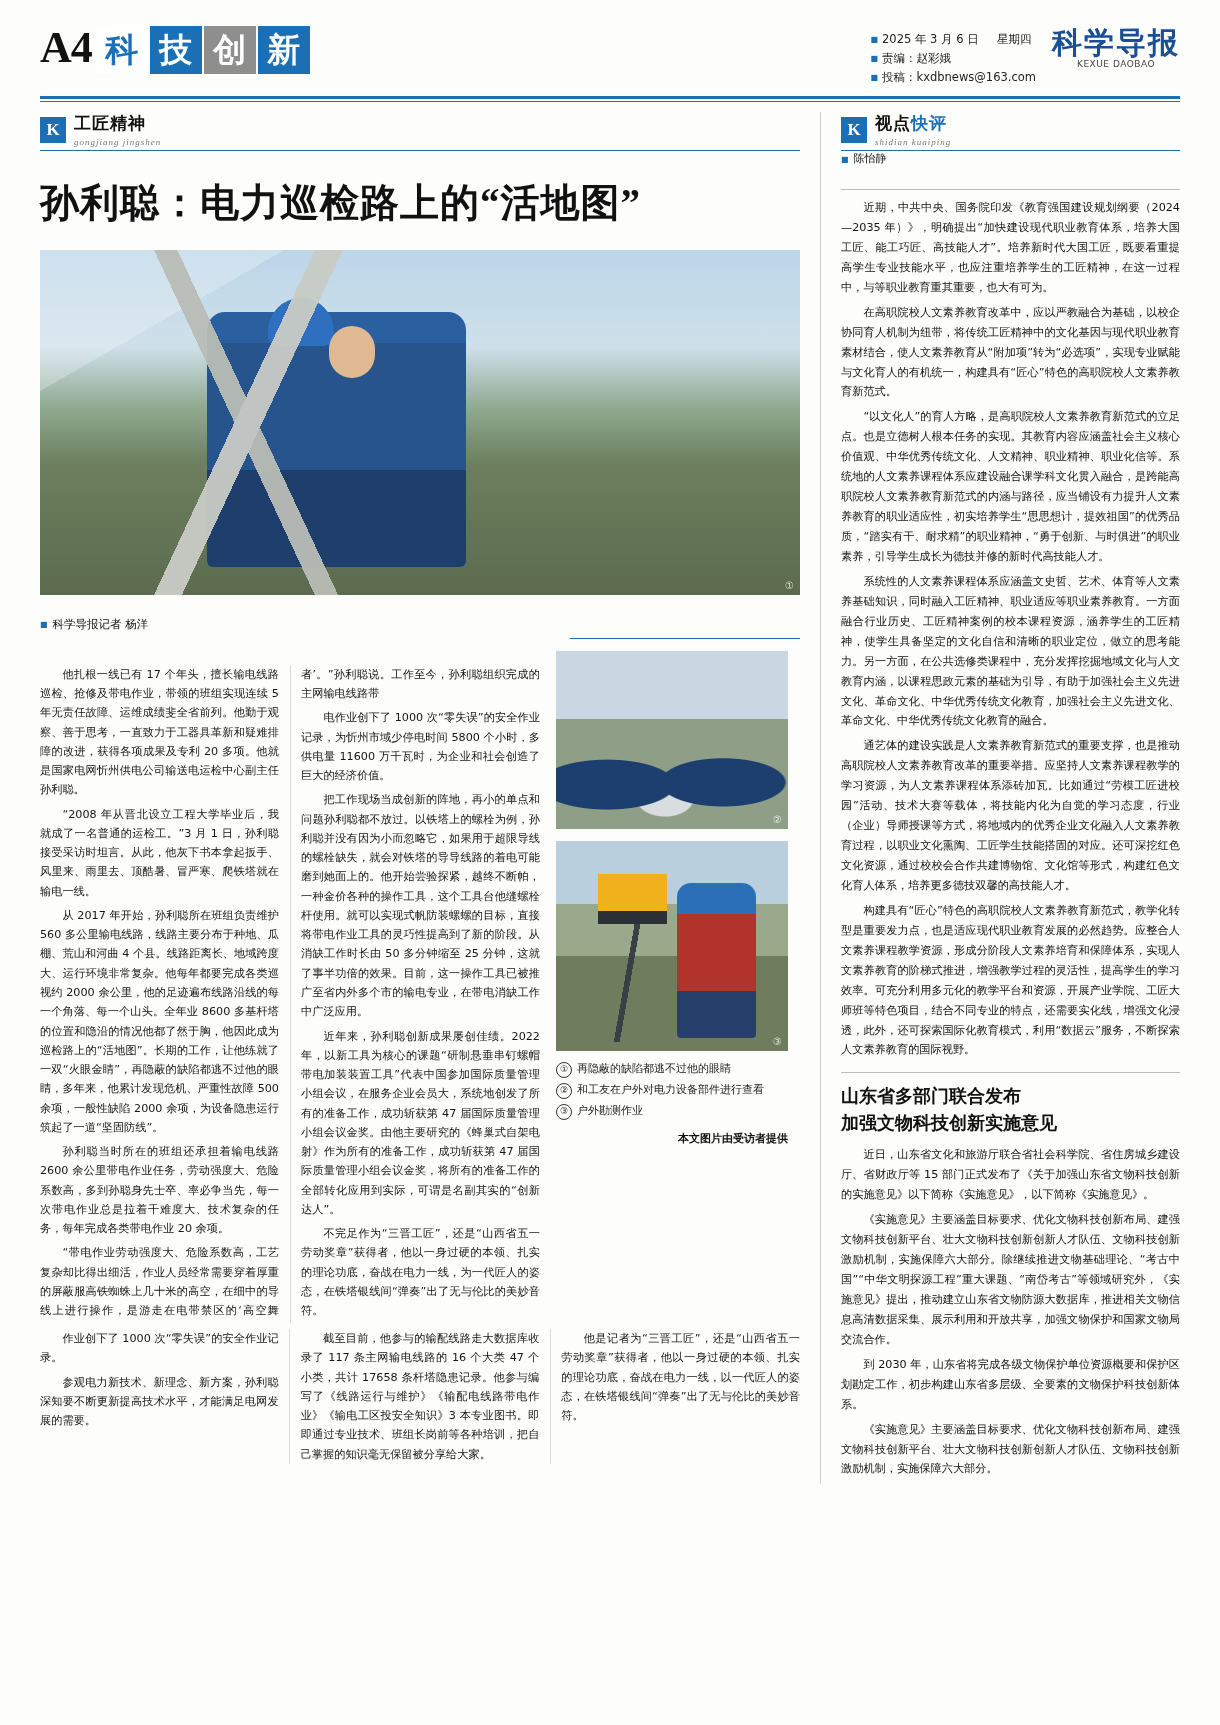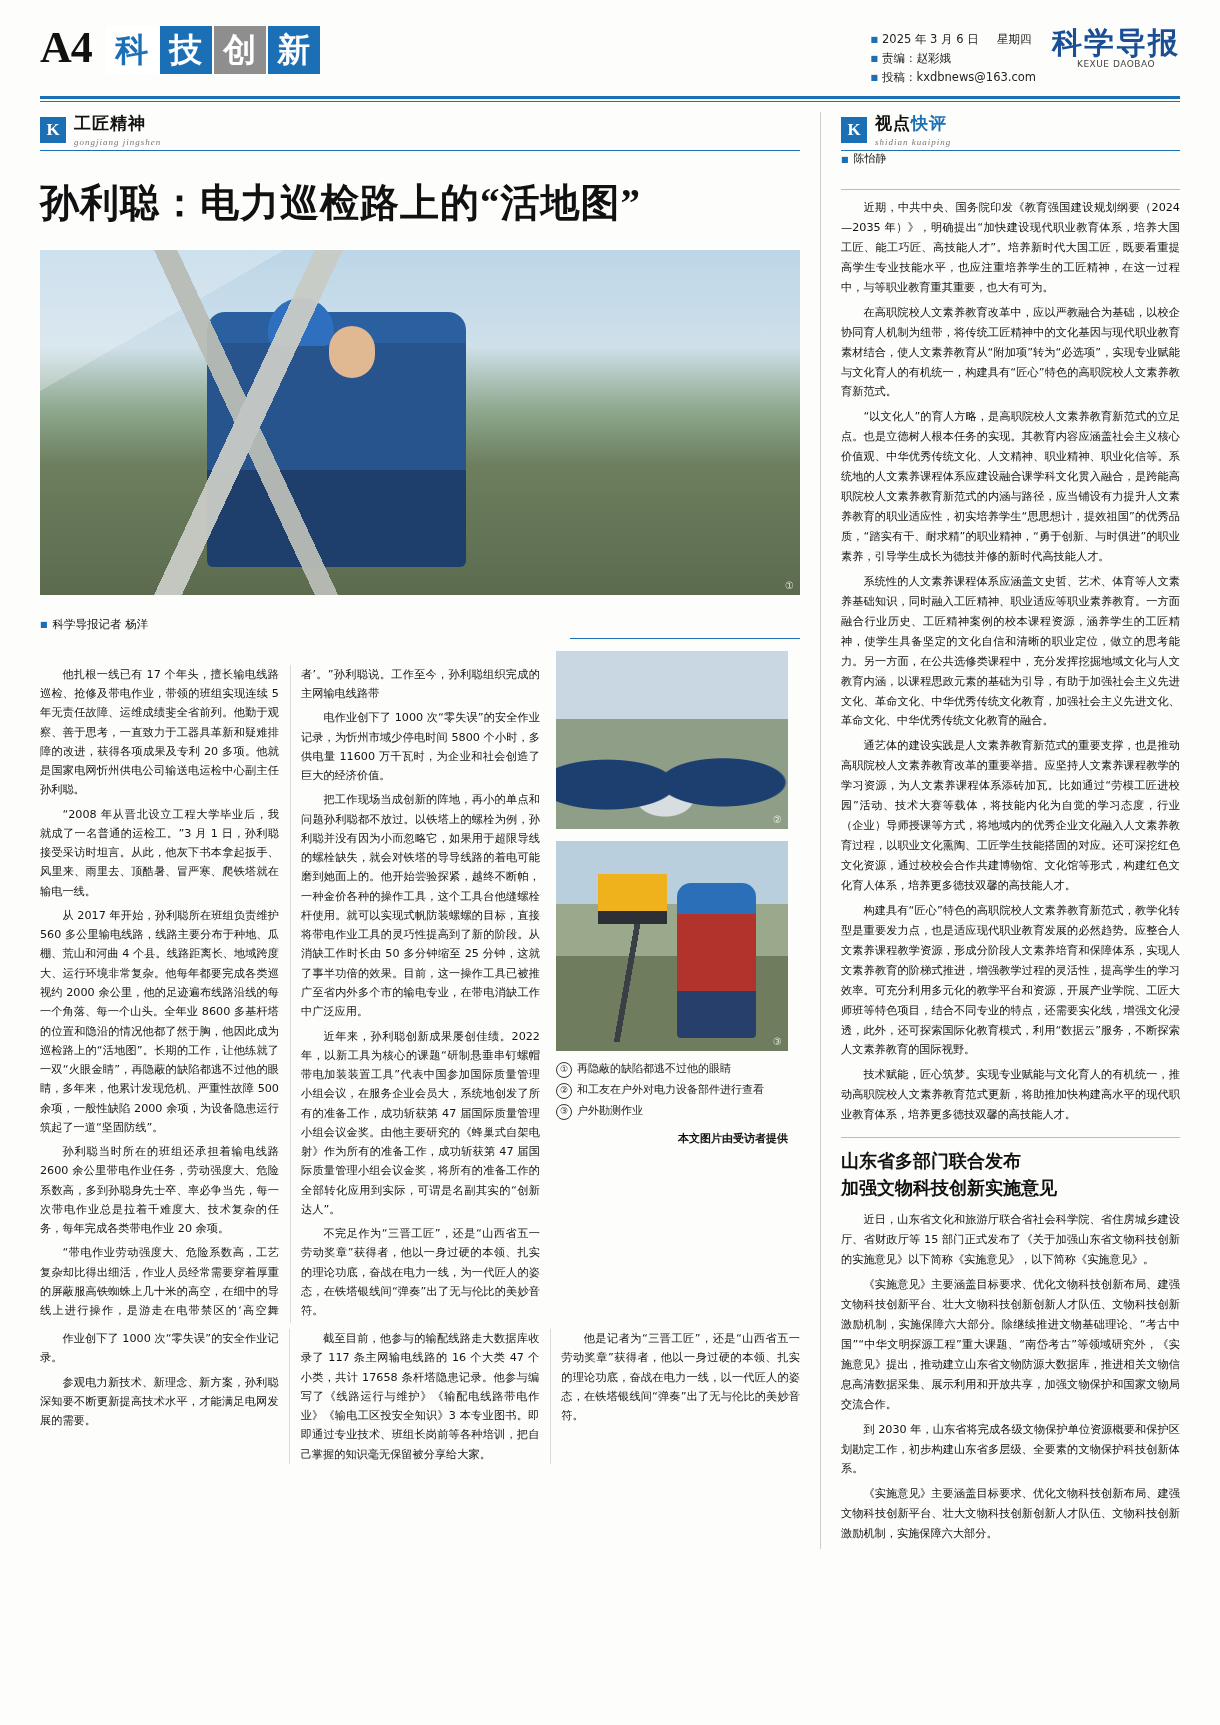--- a/index.html
+++ b/index.html
@@ -8,21 +8,21 @@
     width:1220px; height:1725px;
     background:#fdfdfb;
     font-family:"DejaVu Sans", sans-serif;
     color:#111;
     position:relative;
   }
   .page { width:1220px; height:1725px; padding:26px 40px 10px 40px; position:relative; }
 
   
   .masthead { display:flex; align-items:flex-start; justify-content:space-between; height:66px; }
-  .mast-left { display:flex; align-items:center; gap:14px; }
+  .mast-left { display:flex; align-items:center; gap:4px; }
   .folio { font-family:"Liberation Serif", serif; font-size:44px; font-weight:700; letter-spacing:-1px; line-height:1; padding-bottom:4px;}
   .section-logo { display:flex; align-items:center; gap:2px; }
   .sl-box { width:52px; height:48px; display:flex; align-items:center; justify-content:center; font-size:33px; font-weight:700; font-family:"DejaVu Sans", sans-serif; }
   .sl-blue-fill { background:#1a6fb5; color:#fff; }
   .sl-blue-text { color:#1a6fb5; background:#fff; }
   .sl-gray-fill { background:#8e8e8e; color:#fff; }
   .mast-right { text-align:right; display:flex; align-items:flex-start; gap:16px; }
   .mast-info { font-size:11.5px; line-height:1.65; color:#222; text-align:left; padding-top:4px;}
   .mast-info div:before { content:"\25A0"; color:#1a6fb5; font-size:8px; margin-right:4px; vertical-align:middle;}
   .paper-name { font-family:"Liberation Serif", serif; font-size:30px; font-weight:700; color:#1a4f96; letter-spacing:2px; line-height:1.1; }
@@ -233,21 +233,20 @@
 
       <div class="r-author">陈怡静</div>
       <div class="r-rule"></div>
       <div class="r-body">
         <p>近期，中共中央、国务院印发《教育强国建设规划纲要（2024—2035 年）》，明确提出“加快建设现代职业教育体系，培养大国工匠、能工巧匠、高技能人才”。培养新时代大国工匠，既要看重提高学生专业技能水平，也应注重培养学生的工匠精神，在这一过程中，与等职业教育重其重要，也大有可为。</p>
         <p>在高职院校人文素养教育改革中，应以严教融合为基础，以校企协同育人机制为纽带，将传统工匠精神中的文化基因与现代职业教育素材结合，使人文素养教育从“附加项”转为“必选项”，实现专业赋能与文化育人的有机统一，构建具有“匠心”特色的高职院校人文素养教育新范式。</p>
         <p>“以文化人”的育人方略，是高职院校人文素养教育新范式的立足点。也是立德树人根本任务的实现。其教育内容应涵盖社会主义核心价值观、中华优秀传统文化、人文精神、职业精神、职业化信等。系统地的人文素养课程体系应建设融合课学科文化贯入融合，是跨能高职院校人文素养教育新范式的内涵与路径，应当铺设有力提升人文素养教育的职业适应性，初实培养学生“思思想计，提效祖国”的优秀品质，“踏实有干、耐求精”的职业精神，“勇于创新、与时俱进”的职业素养，引导学生成长为德技并修的新时代高技能人才。</p>
         <p>系统性的人文素养课程体系应涵盖文史哲、艺术、体育等人文素养基础知识，同时融入工匠精神、职业适应等职业素养教育。一方面融合行业历史、工匠精神案例的校本课程资源，涵养学生的工匠精神，使学生具备坚定的文化自信和清晰的职业定位，做立的思考能力。另一方面，在公共选修类课程中，充分发挥挖掘地域文化与人文教育内涵，以课程思政元素的基础为引导，有助于加强社会主义先进文化、革命文化、中华优秀传统文化教育，加强社会主义先进文化、革命文化、中华优秀传统文化教育的融合。</p>
         <p>通艺体的建设实践是人文素养教育新范式的重要支撑，也是推动高职院校人文素养教育改革的重要举措。应坚持人文素养课程教学的学习资源，为人文素养课程体系添砖加瓦。比如通过“劳模工匠进校园”活动、技术大赛等载体，将技能内化为自觉的学习态度，行业（企业）导师授课等方式，将地域内的优秀企业文化融入人文素养教育过程，以职业文化熏陶、工匠学生技能搭固的对应。还可深挖红色文化资源，通过校校会合作共建博物馆、文化馆等形式，构建红色文化育人体系，培养更多德技双馨的高技能人才。</p>
         <p>构建具有“匠心”特色的高职院校人文素养教育新范式，教学化转型是重要发力点，也是适应现代职业教育发展的必然趋势。应整合人文素养课程教学资源，形成分阶段人文素养培育和保障体系，实现人文素养教育的阶梯式推进，增强教学过程的灵活性，提高学生的学习效率。可充分利用多元化的教学平台和资源，开展产业学院、工匠大师班等特色项目，结合不同专业的特点，还需要实化线，增强文化浸透，此外，还可探索国际化教育模式，利用“数据云”服务，不断探索人文素养教育的国际视野。</p>
-        <p>技术赋能，匠心筑梦。实现专业赋能与文化育人的有机统一，推动高职院校人文素养教育范式更新，将助推加快构建高水平的现代职业教育体系，培养更多德技双馨的高技能人才。</p>
       </div>
 
       <div class="r-sep"></div>
       <div class="r-title2" style="white-space:pre-line;">山东省多部门联合发布
 加强文物科技创新实施意见</div>
       <div class="r-body">
         <p>近日，山东省文化和旅游厅联合省社会科学院、省住房城乡建设厅、省财政厅等 15 部门正式发布了《关于加强山东省文物科技创新的实施意见》以下简称《实施意见》，以下简称《实施意见》。</p>
         <p>《实施意见》主要涵盖目标要求、优化文物科技创新布局、建强文物科技创新平台、壮大文物科技创新创新人才队伍、文物科技创新激励机制，实施保障六大部分。除继续推进文物基础理论、“考古中国”“中华文明探源工程”重大课题、“南岱考古”等领域研究外，《实施意见》提出，推动建立山东省文物防源大数据库，推进相关文物信息高清数据采集、展示利用和开放共享，加强文物保护和国家文物局交流合作。</p>
         <p>到 2030 年，山东省将完成各级文物保护单位资源概要和保护区划勘定工作，初步构建山东省多层级、全要素的文物保护科技创新体系。</p>
         <p>《实施意见》主要涵盖目标要求、优化文物科技创新布局、建强文物科技创新平台、壮大文物科技创新创新人才队伍、文物科技创新激励机制，实施保障六大部分。</p>

